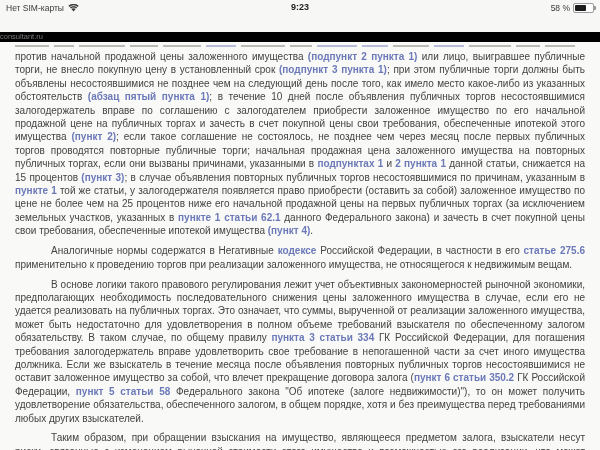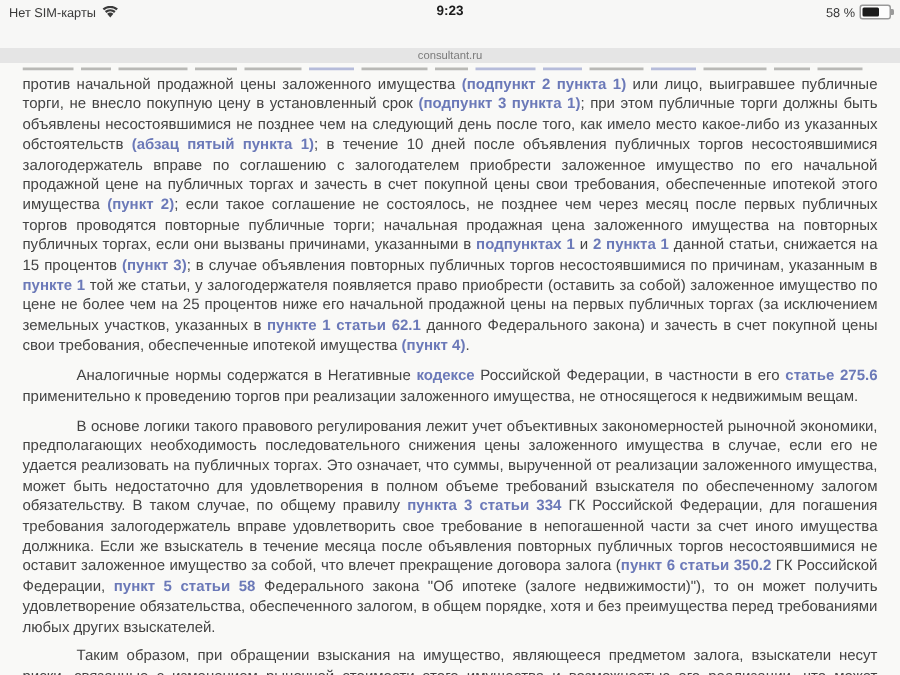--- a/index.html
+++ b/index.html
@@ -35,23 +35,23 @@
   }
   .battery .fill{
     position:absolute;left:1px;top:1px;bottom:1px;
     background:#1c1c1c;border-radius:1px;
   }
   .battery .nub{
     position:absolute;right:-3px;top:2px;width:2px;height:4px;
     background:#9a9a9a;border-radius:0 1px 1px 0;
   }
   .urlbar{
-    height:10px;text-align:center;
+    height:10px;text-align:left;
     font-size:7.5px;color:#7a7a7a;
-    background:#e5e5e5;
+    background:#000000;
   }
   
   .clipline{
     height:5px;margin:0 15px;overflow:hidden;
     display:flex;align-items:flex-end;gap:5px;
   }
   .clipline i{display:block;height:2px;background:#b9b9b6;flex:0 0 auto;}
   .clipline i.b{background:#b6bcda;}
   
   .doc{

